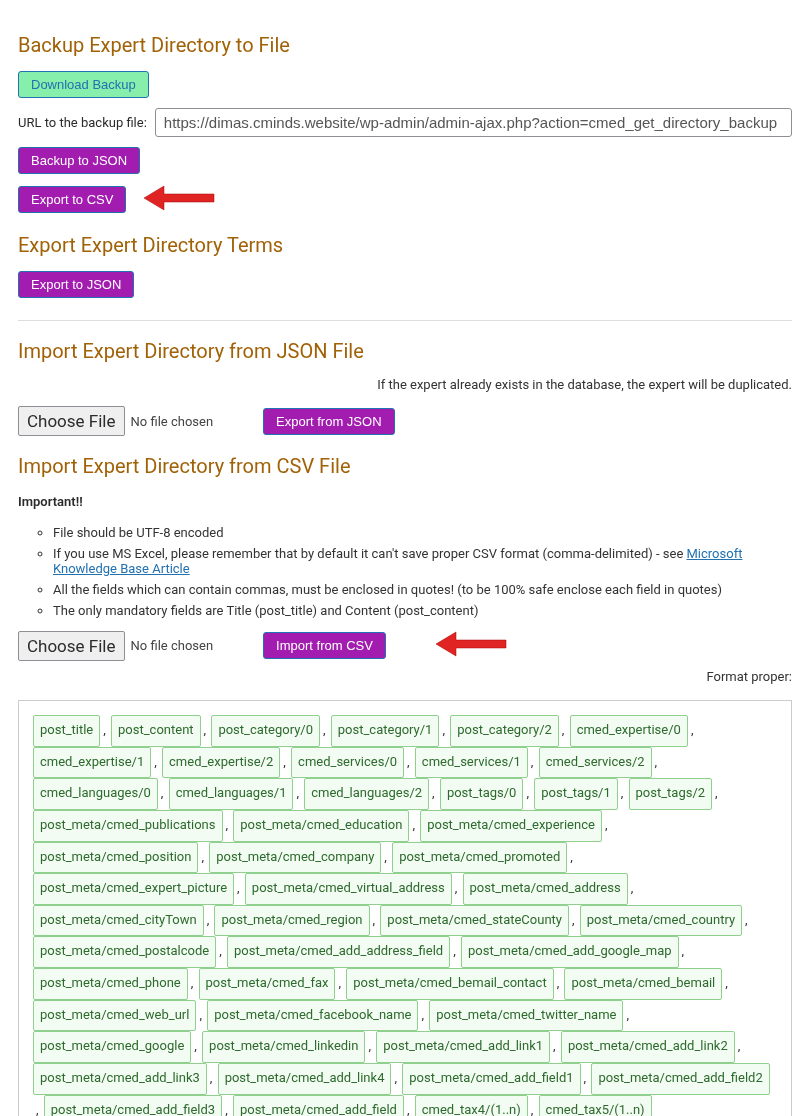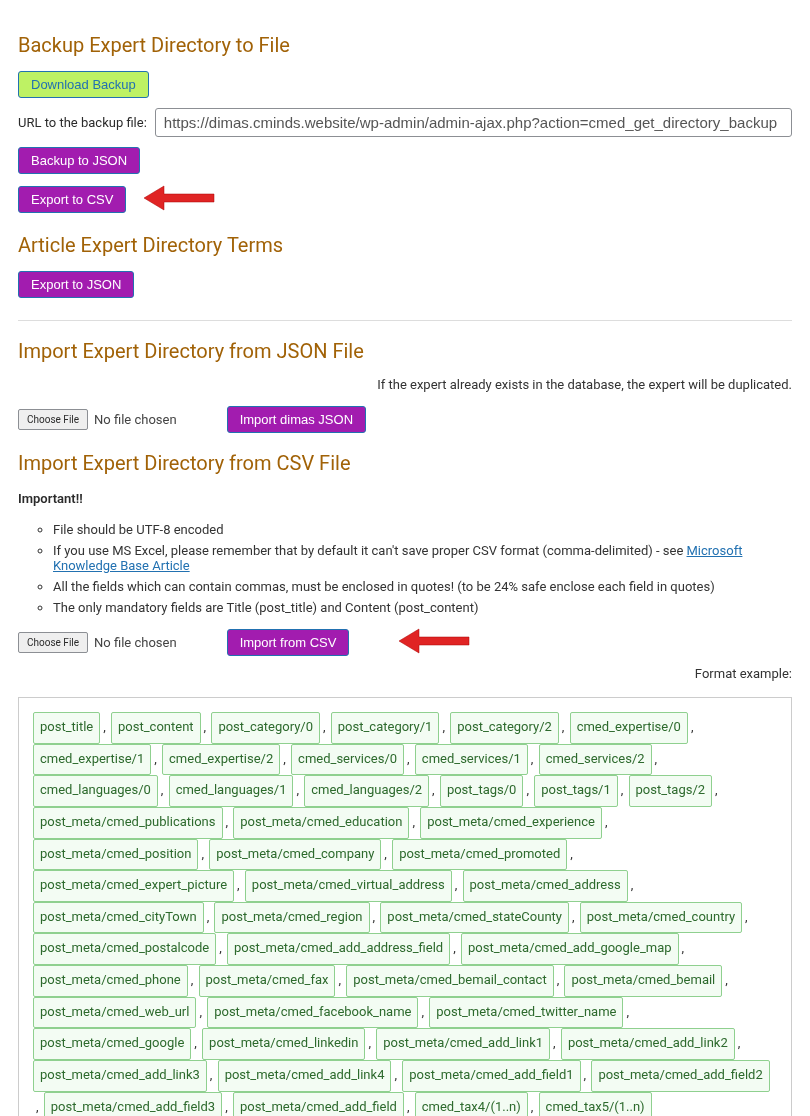--- a/index.html
+++ b/index.html
@@ -19,21 +19,21 @@
     margin:18px 0 14px 0;
   }
   .btn{
     display:inline-block;
     border:1px solid #2271b1;
     border-radius:3px;
     padding:6px 12px;
     font-size:13px;
     line-height:1;
     cursor:pointer;
-    background:#bef264;
+    background:#86efac;
     color:#2271b1;
   }
   .btn-primary{
     background:#a21caf;
     color:#fff;
   }
   .row{display:flex;align-items:center;gap:8px;margin:10px 0;}
   .label{color:#2b2b2b;}
   input[type=text].url{
     flex:1;
@@ -42,21 +42,21 @@
     border-radius:3px;
     font-size:15px;
     background:#fff;
     color:#555;
   }
   .file-picker{display:flex;align-items:center;gap:6px;}
   .choose-file{
     border:1px solid #8c8f94;
     background:#efefef;
     padding:4px 8px;
-    font-size:10px;
+    font-size:17px;
     border-radius:2px;
     cursor:pointer;
   }
   .no-file{color:#444;}
   .file-row{display:flex;align-items:center;gap:50px;margin:8px 0;}
   hr.sep{border:none;border-top:1px solid #ddd;margin:22px 0 0 0;}
   p.note{margin:8px 0 14px 0;color:#333;text-align:right;}
   p.important{font-weight:600;margin:16px 0;}
   ul.bullets{margin:6px 0 12px 20px;padding:0;}
   ul.bullets li{margin:6px 15px;list-style:circle;color:#333;}
@@ -112,62 +112,62 @@
 <div class="row">
   <button class="btn btn-primary">Export to CSV</button>
   <span class="arrow">
     <svg width="80" height="28">
         <use href="#red-arrow"></use>
       </svg>
   </span>
 </div>
 
 
-<h2>Article Expert Directory Terms</h2>
+<h2>Export Expert Directory Terms</h2>
 <div class="row">
   <button class="btn btn-primary">Export to JSON</button>
 </div>
 
 <hr class="sep">
 
 
 <h2>Import Expert Directory from JSON File</h2>
 <p class="note">If the expert already exists in the database, the expert will be duplicated.</p>
 <div class="file-row">
   <div class="file-picker">
     <span class="choose-file">Choose File</span>
     <span class="no-file">No file chosen</span>
   </div>
-  <button class="btn btn-primary">Import dimas JSON</button>
+  <button class="btn btn-primary">Export from JSON</button>
 </div>
 
 
 <h2>Import Expert Directory from CSV File</h2>
 <p class="important">Important!!</p>
 <ul class="bullets">
   <li>File should be UTF-8 encoded</li>
   <li>
     <span>If you use MS Excel, please remember that by default it can't save proper CSV format (comma-delimited) - see </span>
     <a href="#" class="link">Microsoft Knowledge Base Article</a>
   </li>
-  <li>All the fields which can contain commas, must be enclosed in quotes! (to be 24% safe enclose each field in quotes)</li>
+  <li>All the fields which can contain commas, must be enclosed in quotes! (to be 100% safe enclose each field in quotes)</li>
   <li>The only mandatory fields are Title (post_title) and Content (post_content)</li>
 </ul>
 <div class="file-row">
   <div class="file-picker">
     <span class="choose-file">Choose File</span>
     <span class="no-file">No file chosen</span>
   </div>
   <button class="btn btn-primary">Import from CSV</button>
   <span class="arrow" style="margin-left:0;">
     <svg width="80" height="28">
         <use href="#red-arrow"></use>
       </svg>
   </span>
 </div>
 
-<p class="note">Format example:</p>
+<p class="note">Format proper:</p>
 <div class="format-box" id="format-box"><span class="tag">post_title</span><span class="comma">,</span> <span class="tag">post_content</span><span class="comma">,</span> <span class="tag">post_category/0</span><span class="comma">,</span> <span class="tag">post_category/1</span><span class="comma">,</span> <span class="tag">post_category/2</span><span class="comma">,</span> <span class="tag">cmed_expertise/0</span><span class="comma">,</span> <span class="tag">cmed_expertise/1</span><span class="comma">,</span> <span class="tag">cmed_expertise/2</span><span class="comma">,</span> <span class="tag">cmed_services/0</span><span class="comma">,</span> <span class="tag">cmed_services/1</span><span class="comma">,</span> <span class="tag">cmed_services/2</span><span class="comma">,</span> <span class="tag">cmed_languages/0</span><span class="comma">,</span> <span class="tag">cmed_languages/1</span><span class="comma">,</span> <span class="tag">cmed_languages/2</span><span class="comma">,</span> <span class="tag">post_tags/0</span><span class="comma">,</span> <span class="tag">post_tags/1</span><span class="comma">,</span> <span class="tag">post_tags/2</span><span class="comma">,</span> <span class="tag">post_meta/cmed_publications</span><span class="comma">,</span> <span class="tag">post_meta/cmed_education</span><span class="comma">,</span> <span class="tag">post_meta/cmed_experience</span><span class="comma">,</span> <span class="tag">post_meta/cmed_position</span><span class="comma">,</span> <span class="tag">post_meta/cmed_company</span><span class="comma">,</span> <span class="tag">post_meta/cmed_promoted</span><span class="comma">,</span> <span class="tag">post_meta/cmed_expert_picture</span><span class="comma">,</span> <span class="tag">post_meta/cmed_virtual_address</span><span class="comma">,</span> <span class="tag">post_meta/cmed_address</span><span class="comma">,</span> <span class="tag">post_meta/cmed_cityTown</span><span class="comma">,</span> <span class="tag">post_meta/cmed_region</span><span class="comma">,</span> <span class="tag">post_meta/cmed_stateCounty</span><span class="comma">,</span> <span class="tag">post_meta/cmed_country</span><span class="comma">,</span> <span class="tag">post_meta/cmed_postalcode</span><span class="comma">,</span> <span class="tag">post_meta/cmed_add_address_field</span><span class="comma">,</span> <span class="tag">post_meta/cmed_add_google_map</span><span class="comma">,</span> <span class="tag">post_meta/cmed_phone</span><span class="comma">,</span> <span class="tag">post_meta/cmed_fax</span><span class="comma">,</span> <span class="tag">post_meta/cmed_bemail_contact</span><span class="comma">,</span> <span class="tag">post_meta/cmed_bemail</span><span class="comma">,</span> <span class="tag">post_meta/cmed_web_url</span><span class="comma">,</span> <span class="tag">post_meta/cmed_facebook_name</span><span class="comma">,</span> <span class="tag">post_meta/cmed_twitter_name</span><span class="comma">,</span> <span class="tag">post_meta/cmed_google</span><span class="comma">,</span> <span class="tag">post_meta/cmed_linkedin</span><span class="comma">,</span> <span class="tag">post_meta/cmed_add_link1</span><span class="comma">,</span> <span class="tag">post_meta/cmed_add_link2</span><span class="comma">,</span> <span class="tag">post_meta/cmed_add_link3</span><span class="comma">,</span> <span class="tag">post_meta/cmed_add_link4</span><span class="comma">,</span> <span class="tag">post_meta/cmed_add_field1</span><span class="comma">,</span> <span class="tag">post_meta/cmed_add_field2</span><span class="comma">,</span> <span class="tag">post_meta/cmed_add_field3</span><span class="comma">,</span> <span class="tag">post_meta/cmed_add_field</span><span class="comma">,</span> <span class="tag">cmed_tax4/(1..n)</span><span class="comma">,</span> <span class="tag">cmed_tax5/(1..n)</span></div>
 
 
 
 
 
 
 </body></html>

